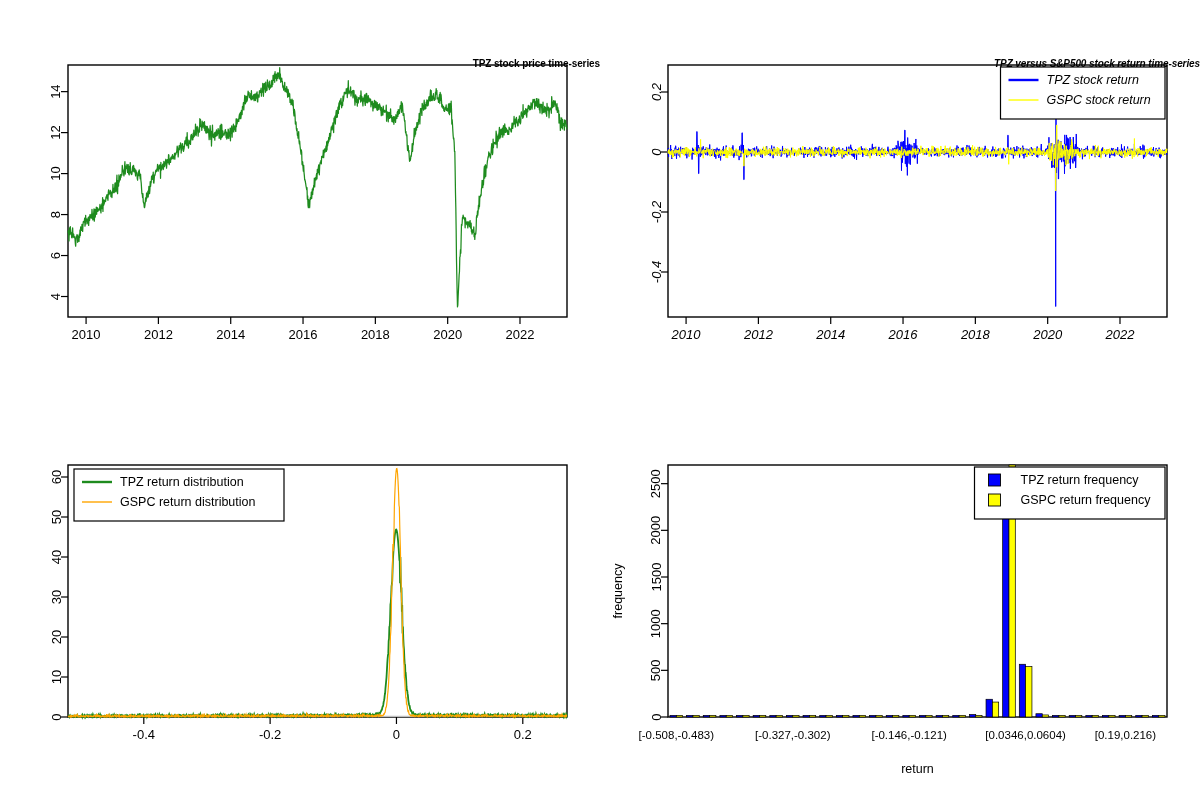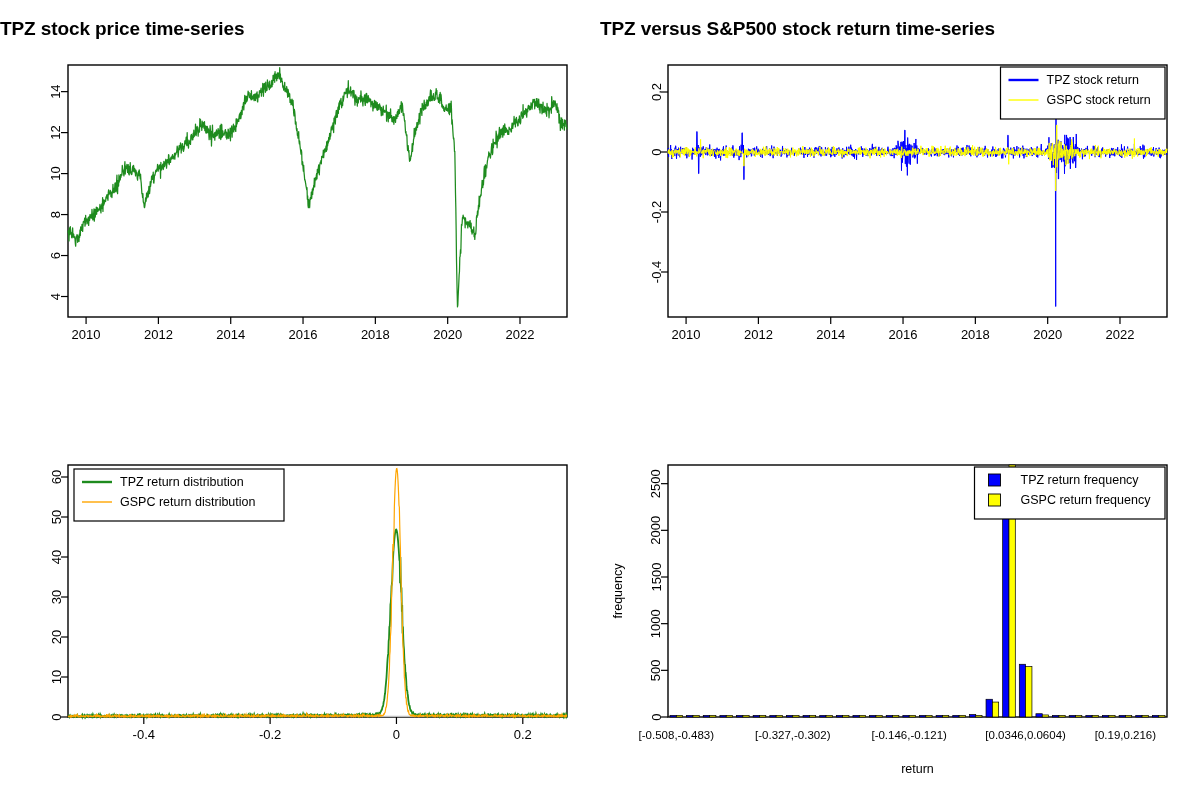--- a/index.html
+++ b/index.html
@@ -20,34 +20,35 @@
     width: 1200px;
     height: 800px;
     background: #ffffff;
   }
   .panel {
     position: absolute;
     width: 600px;
     height: 400px;
   }
   #panel-tl { left: 0;   top: 0;   }
-  #panel-tr { left: 600px; top: 0; }
+  #panel-tr { left: 600px; top: 0; font-style: italic; }
   #panel-bl { left: 0;   top: 400px; }
   #panel-br { left: 600px; top: 400px; }
 
   .panel-title {
     position: absolute;
     left: 0;
     width: 100%;
-    text-align: left;
-    font-size: 19px;
+    text-align: right;
+    font-size: 10px;
     font-weight: bold;
     font-family: "Liberation Sans", sans-serif;
     letter-spacing: -0.1px;
     white-space: nowrap;
+    margin-top: 40px;
   }
   .plot-svg {
     position: absolute;
     left: 0;
     top: 0;
   }
   .axis-text {
     font-family: "Liberation Sans", sans-serif;
     font-size: 13px;
     fill: #000000;

